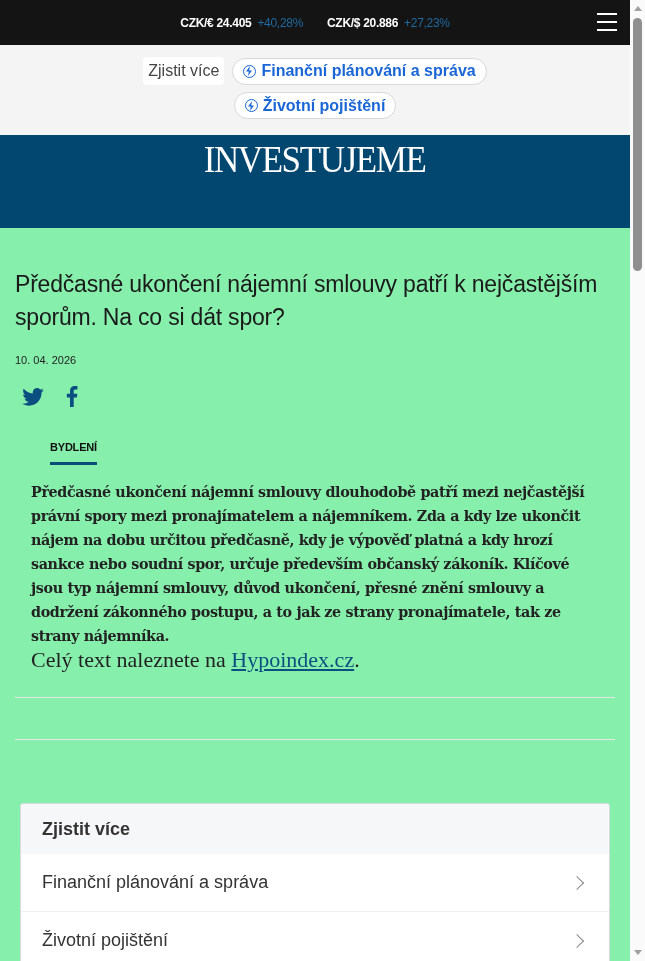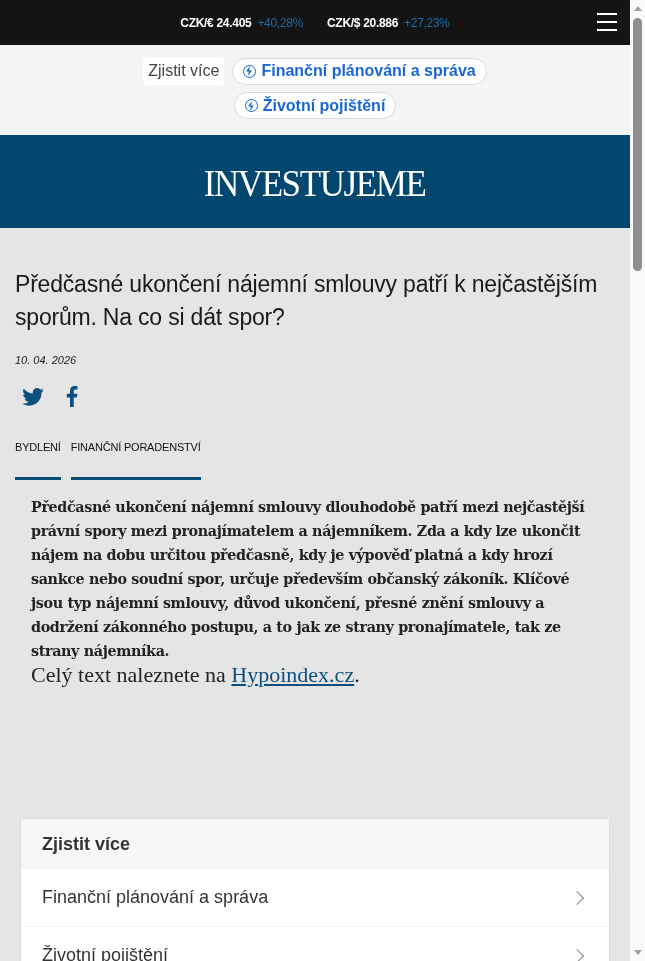--- a/index.html
+++ b/index.html
@@ -1,48 +1,48 @@
 <!DOCTYPE html>
 <html><head>
   <meta charset="utf-8">
   <style>
     * { box-sizing: border-box; margin: 0; padding: 0; }
     html, body { width: 645px; height: 961px; overflow: hidden; background: #fdfdfd; }
     body { font-family: "Liberation Sans", sans-serif; position: relative; }
-    .page { position: absolute; left: 0; top: 0; width: 630px; height: 961px; overflow: hidden; background: #e5e5e5; }
+    .page { position: absolute; left: 0; top: 0; width: 630px; height: 961px; overflow: hidden; background: #86efac; }
 
     
     .topbar { height: 45px; background: #141414; position: relative; display: flex; align-items: center; justify-content: center; }
     .rates { display: flex; gap: 24px; font-size: 12px; font-weight: bold; letter-spacing: -0.3px; margin-left: 0px; }
     .rate { display: flex; gap: 6px; align-items: center; }
     .rate .label { color: #ffffff; }
     .rate .change { color: #1f6aa0; font-weight: normal; }
     .menu-btn { position: absolute; right: 13px; top: 13px; width: 20px; height: 18px; display: flex; flex-direction: column; justify-content: space-between; cursor: pointer; }
     .menu-btn span { display: block; height: 2px; background: #fff; }
 
     
     .chips { background: #f4f4f4; height: 90px; padding-top: 12px; display: flex; flex-direction: column; align-items: center; }
     .chip-row { display: flex; gap: 8px; align-items: center; margin-bottom: 7px; }
     .chip-label { background: #fff; color: #444; font-size: 16px; padding: 4px 5px; border-radius: 4px; height: 28px; line-height: 20px; }
     .chip { border: 1px solid #d8d8d8; border-radius: 14px; background: #fff; height: 27px; padding: 0 10px 0 10px; display: flex; align-items: center; gap: 5px; color: #1a66d6; font-size: 16px; font-weight: bold; cursor: pointer; }
     .chip-icon { width: 13px; height: 13px; border: 1.5px solid #1a66d6; border-radius: 50%; position: relative; flex-shrink: 0; }
     .chip-icon svg { position: absolute; left: 1px; top: 0.5px; }
 
     
-    .brand { height: 93px; background: #02476f; display: flex; align-items: center; justify-content: center; }
+    .brand { height: 93px; background: #02476f; display: flex; align-items: flex-start; justify-content: center; }
     .brand-text { color: #fff; font-family: "Liberation Serif", serif; font-size: 38px; letter-spacing: -1.5px; font-weight: normal; transform: scaleX(0.92); padding-top: 2px; }
 
     
     .article { padding: 0 15px; }
     .title { margin-top: 40px; font-size: 23px; line-height: 33px; color: #1a1a1a; font-weight: normal; letter-spacing: -0.2px; }
-    .date { margin-top: 20px; font-size: 11px; color: #222; font-style: italic; }
+    .date { margin-top: 20px; font-size: 11px; color: #222; }
     .share { margin-top: 20px; display: flex; gap: 22px; align-items: center; padding-left: 7px; }
     .share-icon { cursor: pointer; display: inline-block; }
     .tags { margin-top: 30px; display: flex; gap: 10px; }
-    .tag { font-size: 11px; font-weight: normal; color: #111; padding-bottom: 24px; border-bottom: 3px solid #0a4d76; cursor: pointer; letter-spacing: -0.2px; }
+    .tag { font-size: 11px; font-weight: bold; color: #111; padding-bottom: 9px; border-bottom: 3px solid #0a4d76; cursor: pointer; letter-spacing: -0.2px; margin-left: 35px; }
 
     .summary { margin-top: 15px; padding: 0 16px; font-family: "DejaVu Serif", serif; font-size: 14.3px; line-height: 24px; color: #222; letter-spacing: -0.35px; }
     .summary .bold { font-weight: bold; }
     .summary .more { font-family: "Liberation Serif", serif; font-size: 22px; color: #222; letter-spacing: 0; }
     .summary a { color: #0b4f80; text-decoration: underline; }
 
     .divider { height: 1px; background: #e6e6e6; margin: 0 15px; }
 
     
     .learn { margin: 0 20px; border: 1px solid #d8dce0; border-radius: 3px; background: #fff; overflow: hidden; }
@@ -119,21 +119,20 @@
       </span>
       <span class="share-icon">
         <svg width="12" height="21" viewBox="0 0 12 22">
             <path fill="#0b4f80" d="M7.8 22V12h3.3l.5-3.9H7.8V5.6c0-1.1.3-1.9 1.9-1.9h2V.2C11.4.1 10.2 0 8.8 0 5.9 0 3.9 1.8 3.9 5.1v2.9H.6V12h3.3v10h3.9z"></path>
           </svg>
       </span>
     </div>
 
     <div class="tags">
       <span class="tag">BYDLENÍ</span>
-      <span class="tag">FINANČNÍ PORADENSTVÍ</span>
     </div>
 
     <div class="summary">
       <div class="bold">Předčasné ukončení nájemní smlouvy dlouhodobě patří mezi nejčastější právní spory mezi pronajímatelem a nájemníkem. Zda a kdy lze ukončit nájem na dobu určitou předčasně, kdy je výpověď platná a kdy hrozí sankce nebo soudní spor, určuje především občanský zákoník. Klíčové jsou typ nájemní smlouvy, důvod ukončení, přesné znění smlouvy a dodržení zákonného postupu, a to jak ze strany pronajímatele, tak ze strany nájemníka.</div>
       <div class="more"><span>Celý text naleznete na </span><a>Hypoindex.cz</a><span>.</span></div>
     </div>
   </div>
 
   <div class="divider" style="margin-top: 25px;"></div>
   <div class="divider" style="margin-top: 41px;"></div>

